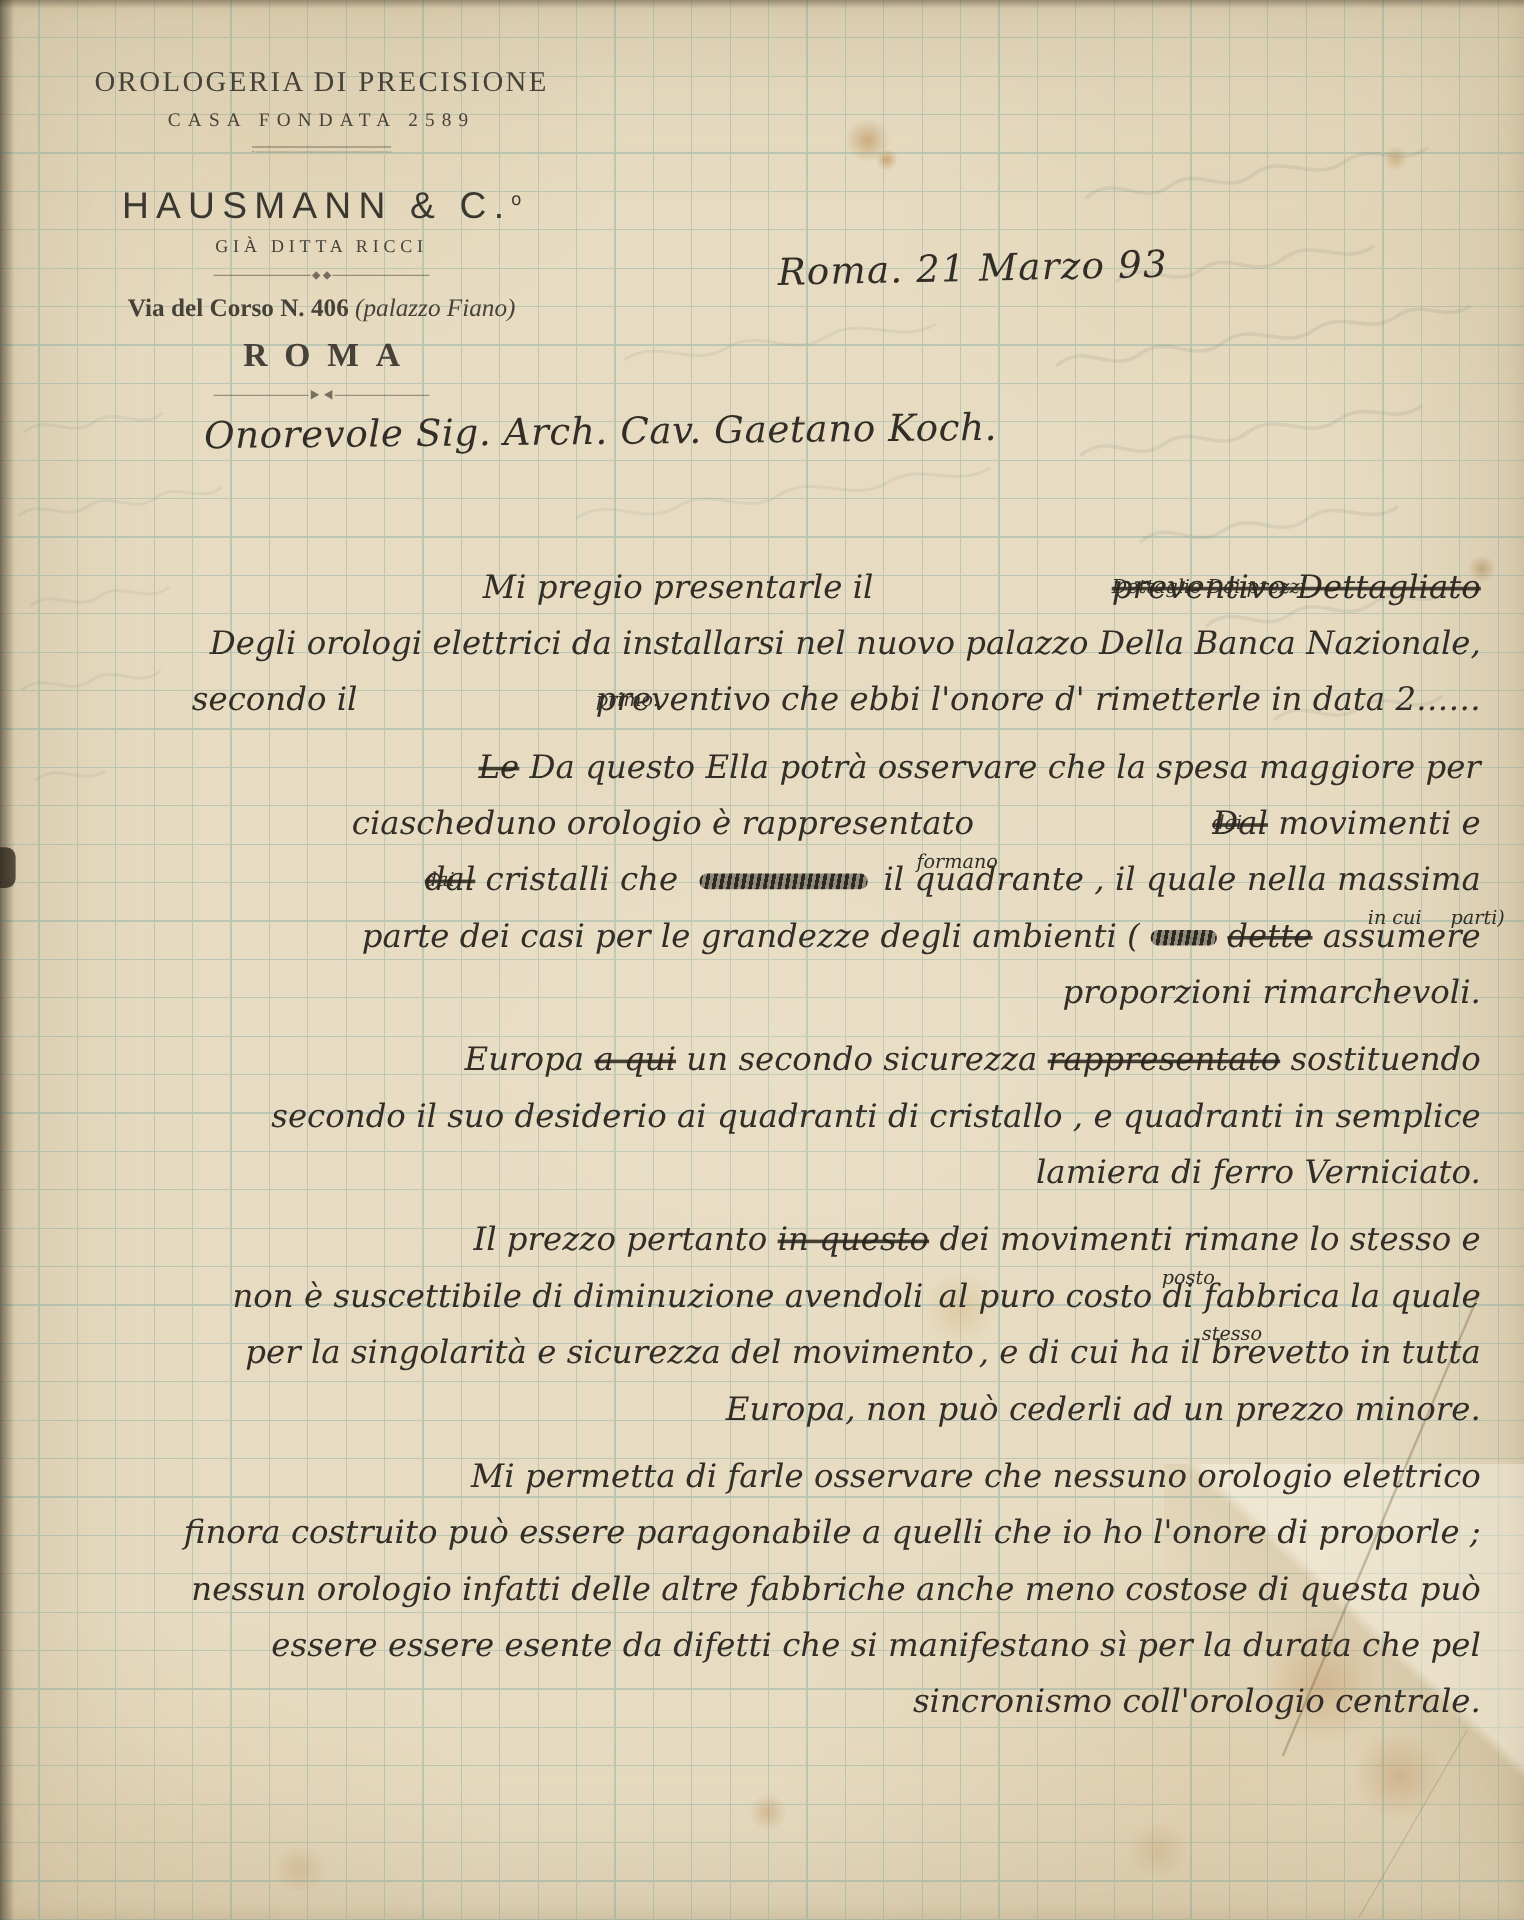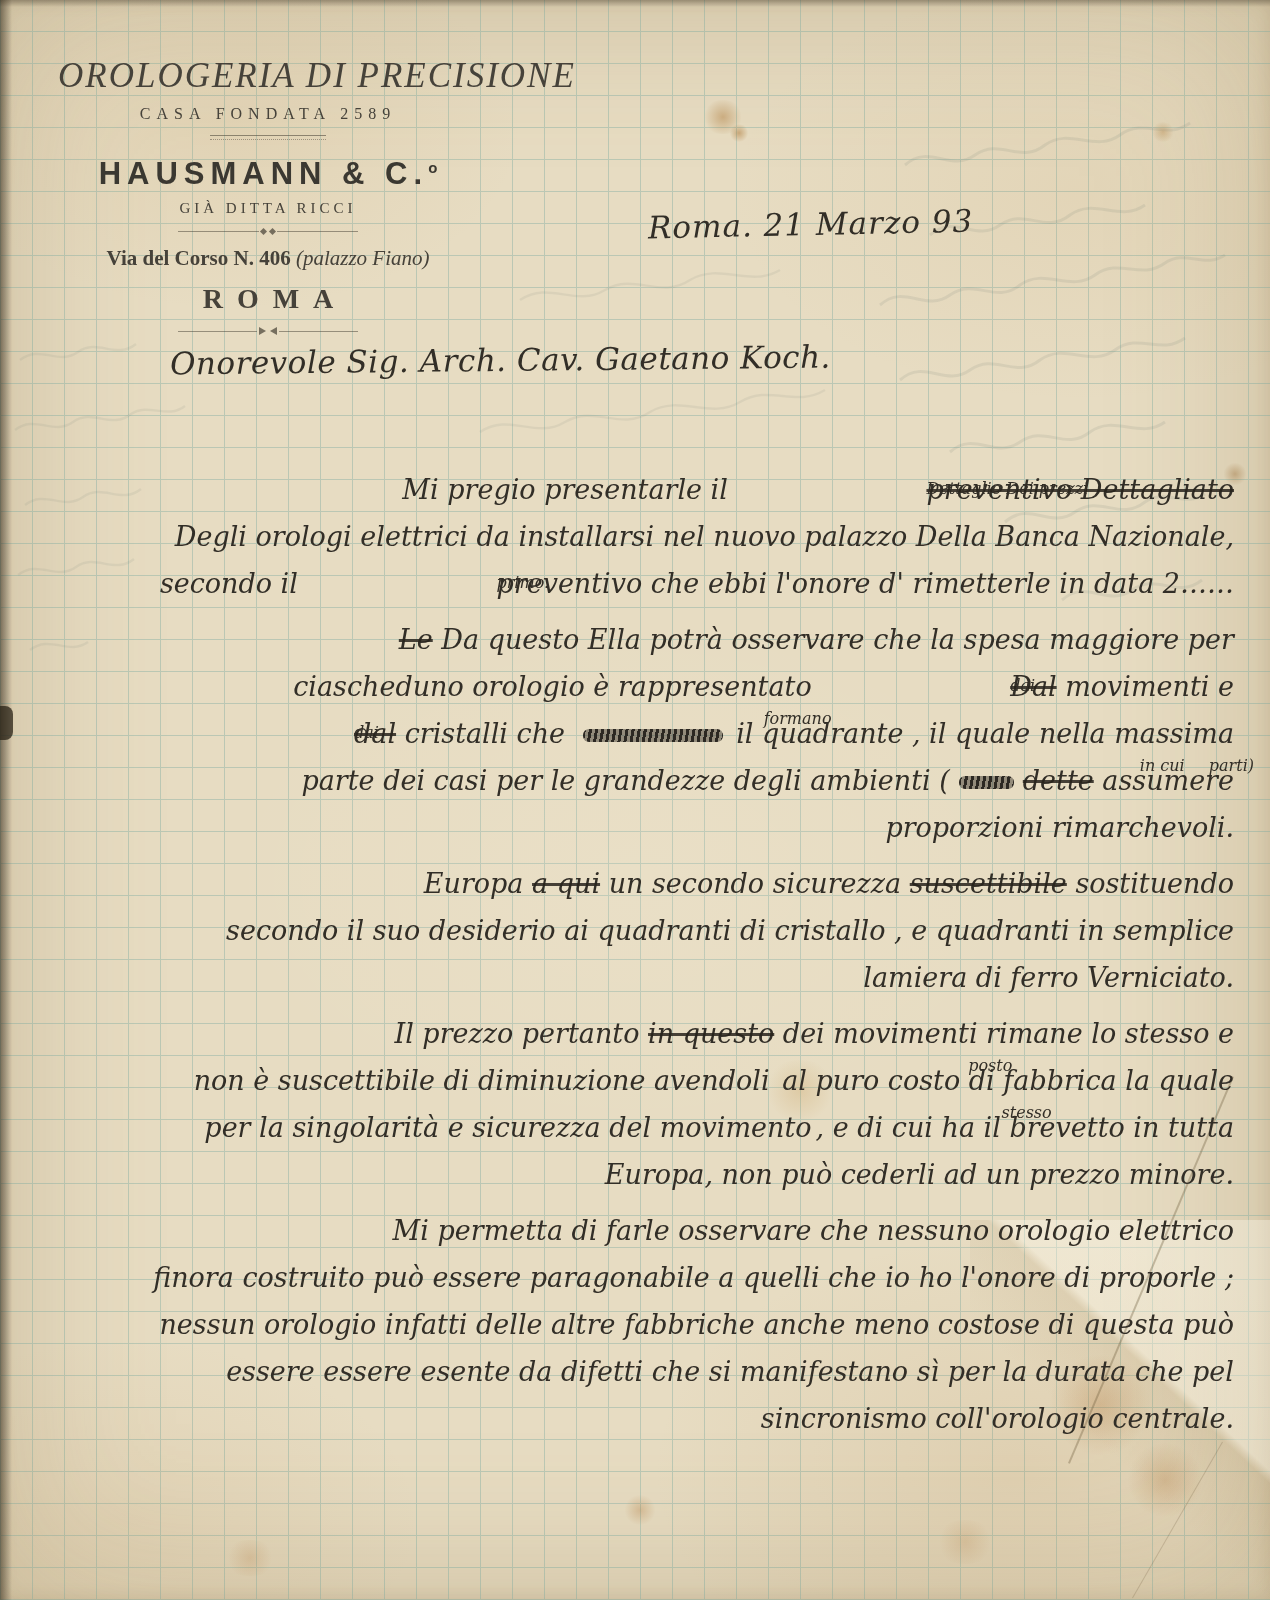--- a/index.html
+++ b/index.html
@@ -42,25 +42,25 @@
   .st5{left:760px;top:1060px;width:80px;height:60px;background:radial-gradient(circle,rgba(190,140,60,.22),transparent 65%);}
   .st6{left:1040px;top:1350px;width:120px;height:110px;background:radial-gradient(circle,rgba(170,105,40,.26),transparent 62%);}
   .st7{left:1120px;top:1440px;width:90px;height:80px;background:radial-gradient(circle,rgba(170,105,40,.25),transparent 62%);}
   .st8{left:620px;top:1495px;width:40px;height:30px;background:radial-gradient(circle,rgba(170,105,40,.28),transparent 62%);}
   .st9{left:220px;top:1540px;width:60px;height:36px;background:radial-gradient(circle,rgba(170,105,40,.18),transparent 62%);}
   .st10{left:930px;top:1520px;width:70px;height:44px;background:radial-gradient(circle,rgba(170,105,40,.16),transparent 62%);}
   .bleed{position:absolute;inset:0;pointer-events:none;}
 
   
   .letterhead{position:absolute;left:58px;top:56px;width:420px;text-align:center;color:var(--print,#46423a);}
-  .lh-tagline{font-size:35px;letter-spacing:2px;white-space:nowrap;font-style:italic;}
+  .lh-tagline{font-size:24px;letter-spacing:2px;white-space:nowrap;}
   .lh-founded{font-size:16px;letter-spacing:6px;margin-top:9px;}
   .lh-rule-double{width:116px;height:3px;margin:12px auto 4px;
     border-top:1px solid rgba(70,64,52,.55);border-bottom:1px dotted rgba(70,64,52,.45);}
-  .lh-company{font-family:"Liberation Sans",sans-serif;font-weight:bold;font-size:31px;letter-spacing:6px;margin-top:16px;color:#3b3831;white-space:nowrap;}
+  .lh-company{font-family:"Liberation Sans",sans-serif;font-weight:normal;font-size:31px;letter-spacing:6px;margin-top:27px;color:#3b3831;white-space:nowrap;}
   .lh-company sup{font-size:15px;letter-spacing:0;}
   .lh-former{font-size:15px;letter-spacing:4px;margin-top:8px;text-align:center;}
   .orn{display:flex;align-items:center;justify-content:center;width:180px;margin:12px auto;}
   .orn .line{flex:1;height:1px;background:rgba(70,64,52,.50);}
   .orn .diamond{width:5px;height:5px;margin:0 2px;background:rgba(70,64,52,.70);transform:rotate(45deg);}
   .orn .tri-r{width:0;height:0;border-top:4px solid transparent;border-bottom:4px solid transparent;border-left:7px solid rgba(70,64,52,.70);margin:0 2px;}
   .orn .tri-l{width:0;height:0;border-top:4px solid transparent;border-bottom:4px solid transparent;border-right:7px solid rgba(70,64,52,.70);margin:0 2px;}
   .lh-address{font-size:21px;font-weight:bold;margin-top:4px;white-space:nowrap;}
   .lh-address .note{font-weight:normal;font-style:italic;}
   .lh-city{font-size:28px;letter-spacing:14px;margin-top:12px;text-indent:14px;font-weight:bold;}
@@ -144,17 +144,17 @@
         <span class="line"></span>
       </div>
   </div>
 
   <div class="hand dateline">Roma. 21 Marzo 93</div>
   <div class="hand salutation">Onorevole Sig. Arch. Cav. Gaetano Koch.</div>
 
   <div class="letter-body" id="letter-body">
       <p class="hand para"><span>Mi pregio presentarle il </span><span class="inswrap"><span class="ins">Dettaglio Dei prezzi</span><span class="strike">preventivo Dettagliato</span></span><span> Degli orologi elettrici da installarsi nel nuovo palazzo Della Banca Nazionale, secondo il </span><span class="inswrap"><span class="ins">primo.</span><span>preventivo</span></span><span> che ebbi l'onore d' rimetterle in data 2……</span></p>
       <p class="hand para"><span class="strike">Le</span><span> Da questo Ella potrà osservare che la spesa maggiore per ciascheduno orologio è rappresentato </span><span class="inswrap"><span class="ins">dai</span><span class="strike">Dal</span></span><span> movimenti e </span><span class="inswrap"><span class="ins">dai</span><span class="strike">dal</span></span><span> cristalli che </span><span class="inswrap"><span class="ins">formano</span></span><span class="scribble" style="width: 140px;"></span><span> il quadrante , il quale nella massima parte dei casi per le grandezze degli ambienti (</span><span class="inswrap"><span class="ins">in cui</span></span><span class="scribble" style="width: 55px;"></span><span class="inswrap"><span class="ins">parti)</span></span><span class="strike">dette</span><span> assumere proporzioni rimarchevoli.</span></p>
-      <p class="hand para"><span>Europa </span><span class="strike">a qui</span><span> un secondo sicurezza </span><span class="strike">suscettibile</span><span> sostituendo secondo il suo desiderio ai quadranti di cristallo , e quadranti in semplice lamiera di ferro Verniciato.</span></p>
+      <p class="hand para"><span>Europa </span><span class="strike">a qui</span><span> un secondo sicurezza </span><span class="strike">rappresentato</span><span> sostituendo secondo il suo desiderio ai quadranti di cristallo , e quadranti in semplice lamiera di ferro Verniciato.</span></p>
       <p class="hand para"><span>Il prezzo pertanto </span><span class="strike">in questo</span><span> dei movimenti rimane lo stesso e non è suscettibile di diminuzione avendoli </span><span class="inswrap"><span class="ins">posto</span></span><span>al puro costo di fabbrica la quale per la singolarità e sicurezza del movimento</span><span class="inswrap"><span class="ins">stesso</span></span><span>, e di cui ha il brevetto in tutta Europa, non può cederli ad un prezzo minore.</span></p>
       <p class="hand para"><span>Mi permetta di farle osservare che nessuno orologio elettrico finora costruito può essere paragonabile a quelli che io ho l'onore di proporle ; nessun orologio infatti delle altre fabbriche anche meno costose di questa può essere essere esente da difetti che si manifestano sì per la durata che pel sincronismo coll'orologio centrale.</span></p>
     </div>
 </div>
 
 </body></html>

